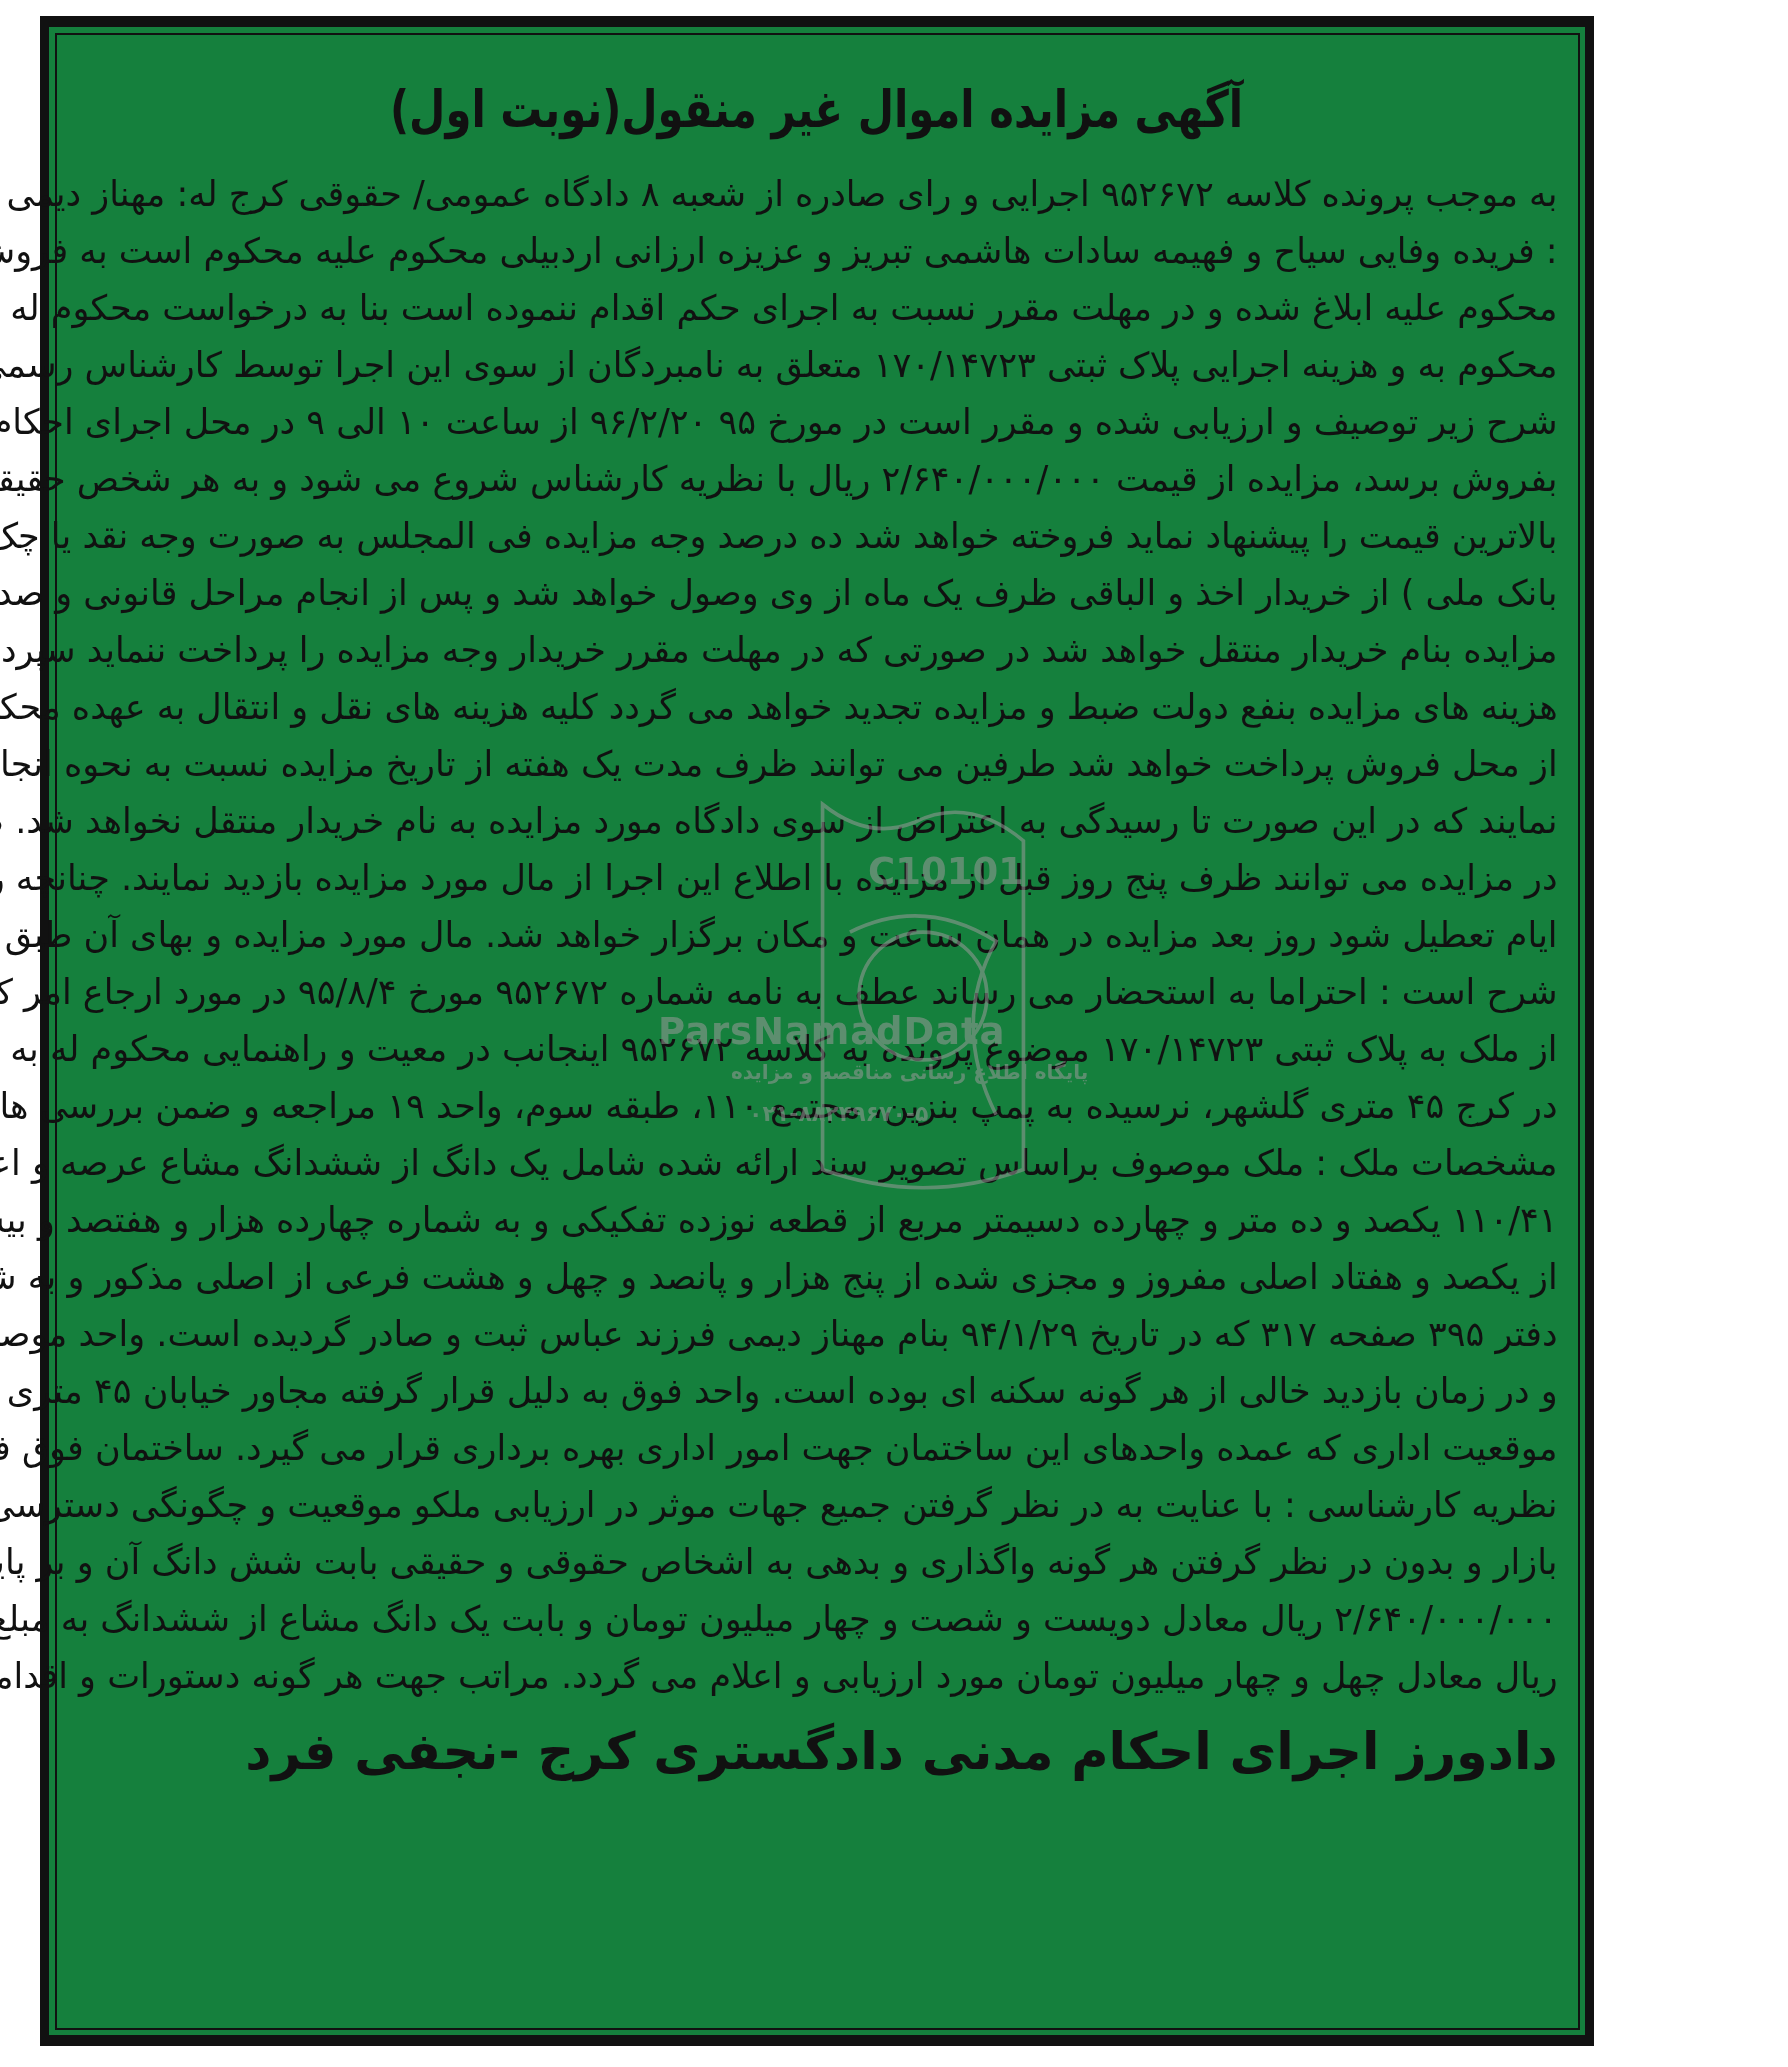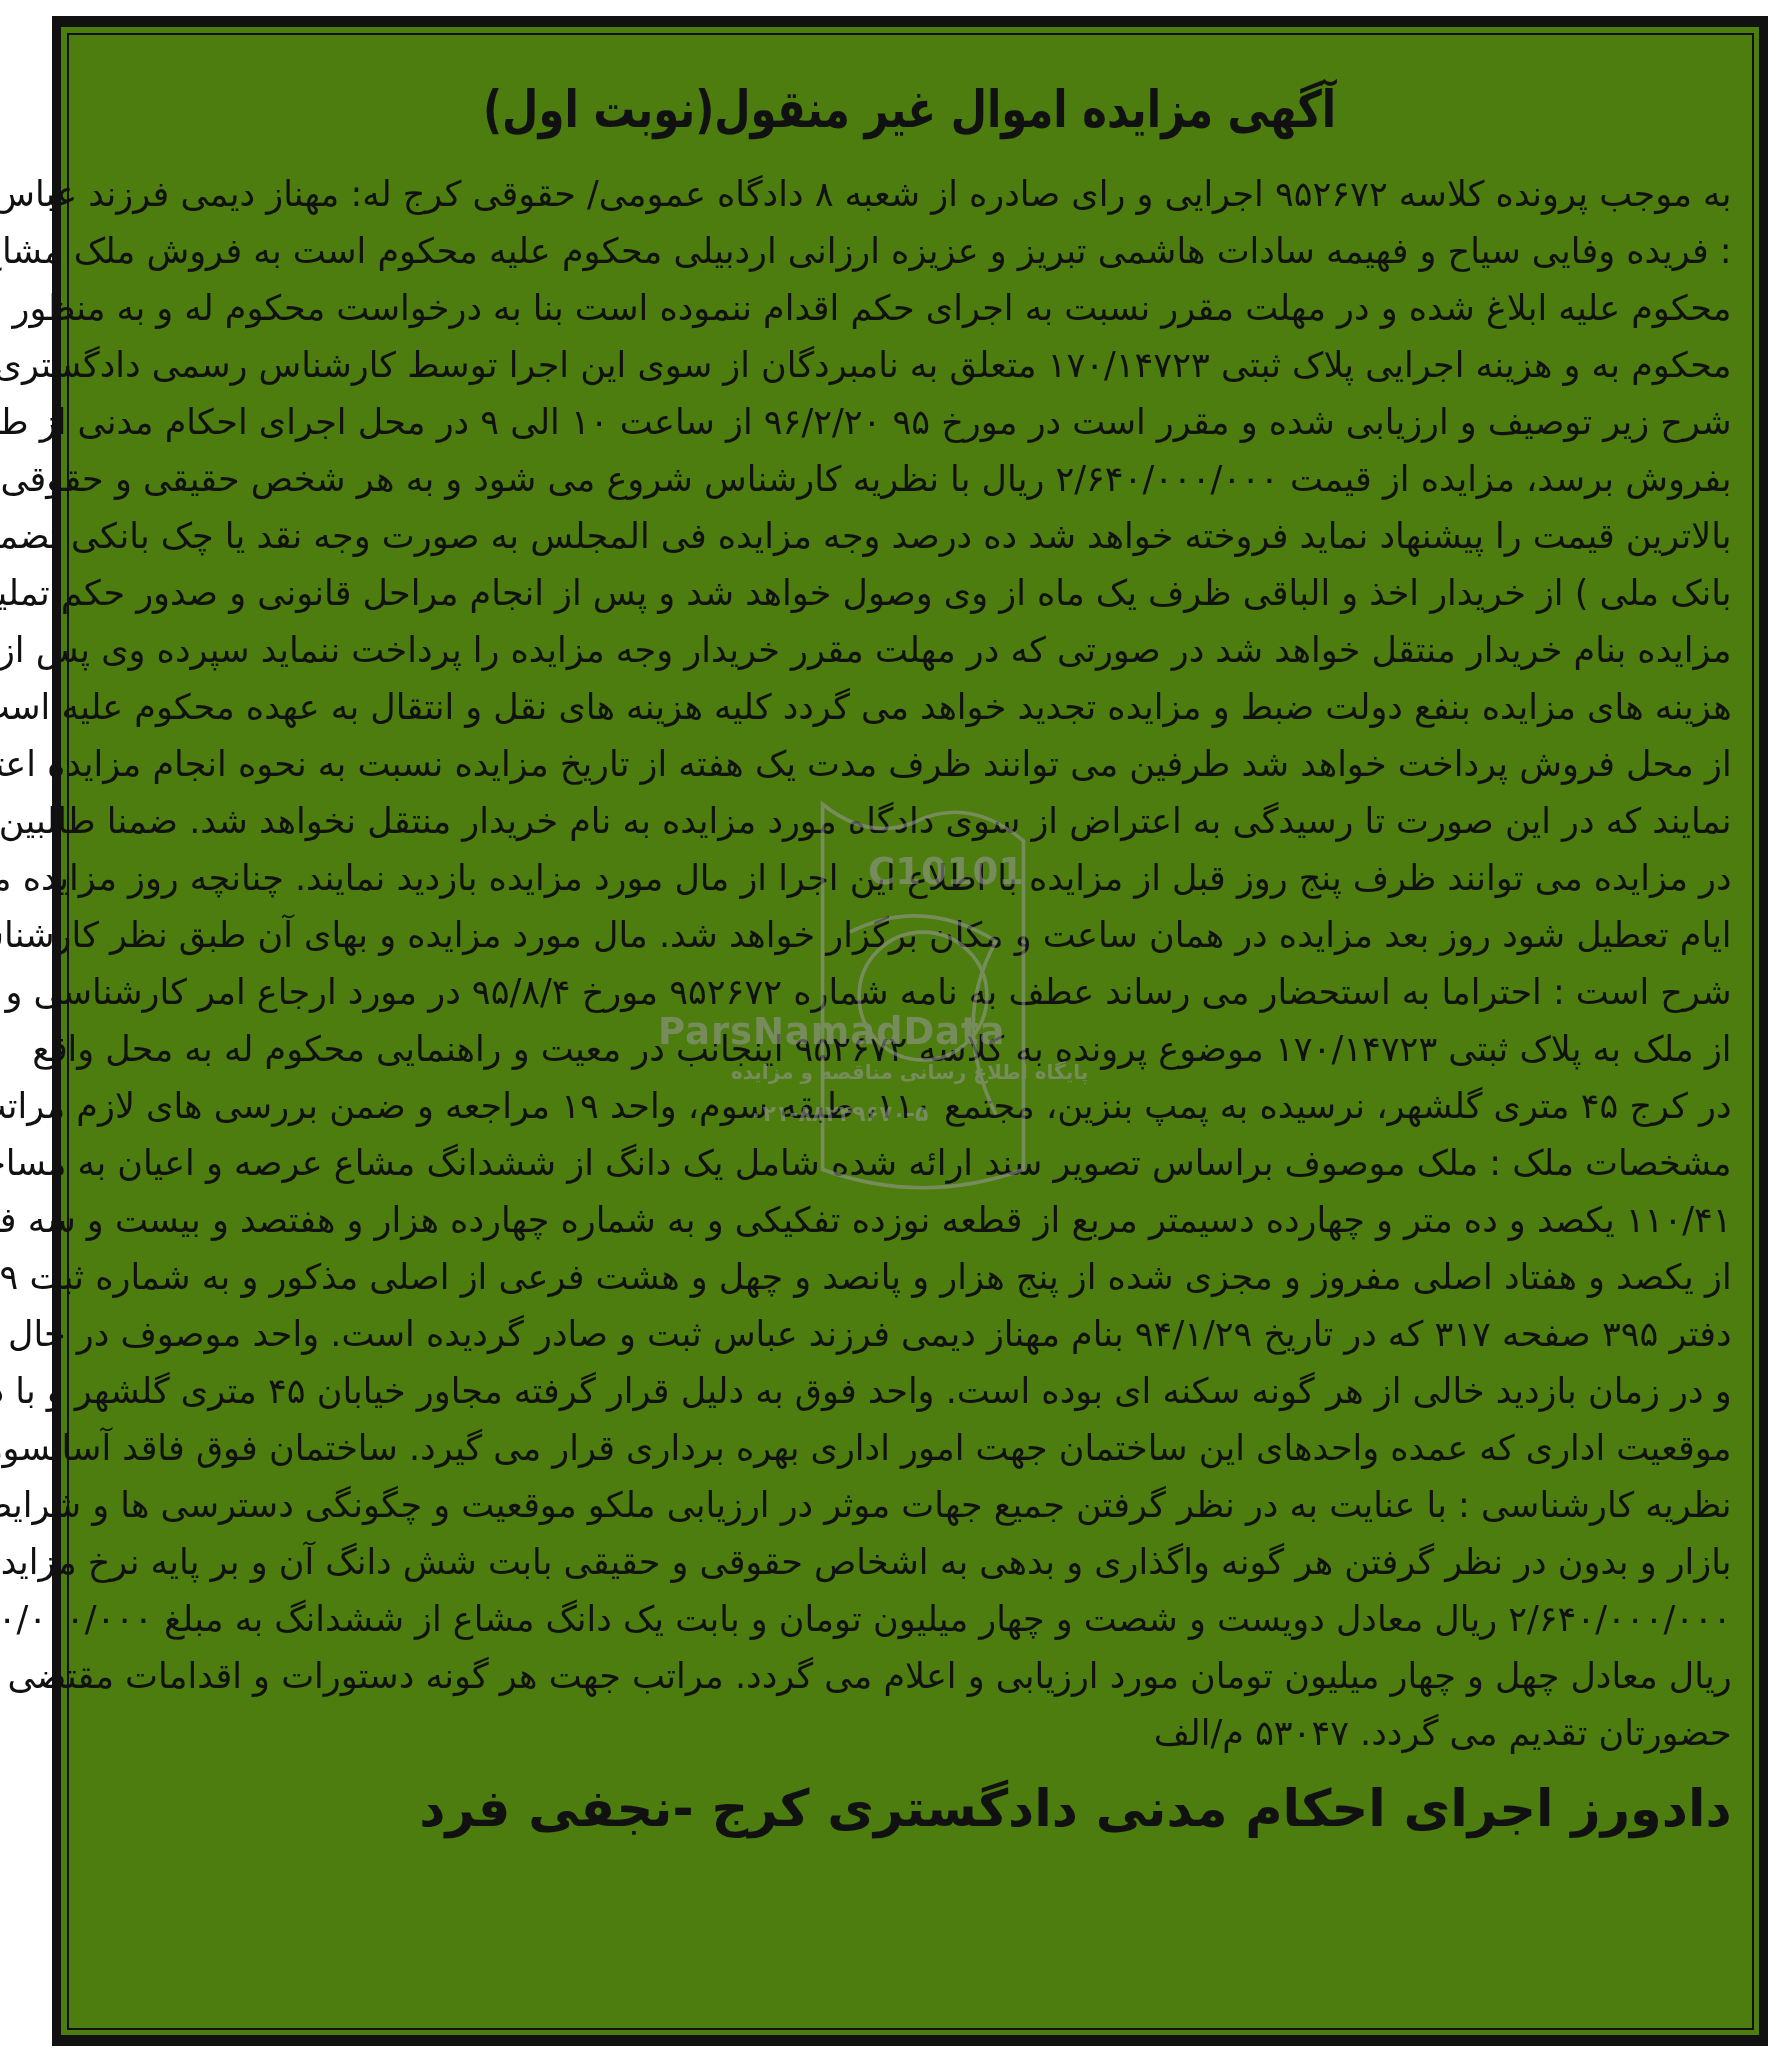--- a/index.html
+++ b/index.html
@@ -1,20 +1,20 @@
 <!DOCTYPE html>
 <html style="font-size:14.6px"><head>
 <meta charset="utf-8">
 <style>
   html, body { margin: 0; padding: 0; background: #ffffff; }
   body { width: 1788px; height: 2068px; position: relative; overflow: hidden; }
   .frame-outer {
-    position: absolute; left: 52px; top: 16.4px; width: 1716px; height: 2030px;
+    position: absolute; left: 40px; top: 16.4px; width: 1554px; height: 2030px;
     box-sizing: border-box; border: 9.1px solid #111; border-top-width: 11px; border-bottom-width: 11px;
-    background: #4d7c0f;
+    background: #15803d;
   }
   .frame-inner {
     position: absolute; left: 5.5px; top: 5.5px; right: 5.5px; bottom: 5.5px;
     border: 2.7px solid #111; box-sizing: border-box;
   }
   .content {
     position: absolute; left: 27.4px; right: 27.4px; top: 37px; bottom: 18.3px;
     direction: rtl; text-align: justify;
     font-family: "DejaVu Sans", sans-serif; color: #111;
   }
@@ -72,21 +72,20 @@
         <span class="line">مشخصات ملک : ملک موصوف براساس تصویر سند ارائه شده شامل یک دانگ از ششدانگ مشاع عرصه و اعیان به مساحت</span>
         <span class="line">۱۱۰/۴۱  یکصد و ده متر و چهارده دسیمتر مربع از قطعه نوزده تفکیکی و به شماره چهارده هزار و هفتصد و بیست و سه فرعی</span>
         <span class="line">از یکصد و هفتاد اصلی مفروز و مجزی شده از پنج هزار و پانصد و چهل و هشت فرعی از اصلی مذکور و به شماره ثبت ۴۵۹۱۹ از</span>
         <span class="line">دفتر ۳۹۵ صفحه ۳۱۷ که در تاریخ ۹۴/۱/۲۹ بنام مهناز دیمی فرزند عباس ثبت و صادر گردیده است. واحد موصوف در حال حاضر</span>
         <span class="line">و در زمان بازدید خالی از هر گونه سکنه ای بوده است. واحد فوق به دلیل قرار گرفته مجاور خیابان ۴۵ متری گلشهر و با داشتن</span>
         <span class="line">موقعیت اداری که عمده واحدهای این ساختمان جهت امور اداری بهره برداری قرار می گیرد. ساختمان فوق فاقد آسانسور می باشد.</span>
         <span class="line">نظریه کارشناسی : با عنایت به در نظر گرفتن جمیع جهات موثر در ارزیابی ملکو موقعیت و چگونگی دسترسی ها و شرایط روز</span>
         <span class="line">بازار و بدون در نظر گرفتن هر گونه واگذاری و بدهی به اشخاص حقوقی و حقیقی بابت شش دانگ آن و بر پایه نرخ مزایده به مبلغ</span>
         <span class="line">۲/۶۴۰/۰۰۰/۰۰۰ ریال معادل دویست و شصت و چهار میلیون تومان و بابت یک دانگ مشاع از ششدانگ به مبلغ ۴۴۰/۰۰۰/۰۰۰</span>
         <span class="line">ریال معادل چهل و چهار میلیون تومان مورد ارزیابی و اعلام می گردد. مراتب جهت هر گونه دستورات و اقدامات مقتضی به</span>
-        <span class="line last">حضورتان تقدیم می گردد. ۵۳۰۴۷ م/الف</span>
       </div>
     <div class="signature">دادورز اجرای احکام مدنی دادگستری کرج -نجفی فرد</div>
   </div>
 </div>
 
 <div class="watermark">
   <svg width="274" height="420" viewBox="0 0 300 460">
     <path d="M40 20 L40 420 Q150 460 260 420 L260 60 Q200 10 140 40 Q90 60 40 20 Z" fill="none" stroke="#9a9a9a" stroke-width="4"></path>
     <path d="M70 160 Q150 120 230 170 Q180 260 230 360" fill="none" stroke="#9a9a9a" stroke-width="4"></path>
     <circle cx="150" cy="230" r="70" fill="none" stroke="#9a9a9a" stroke-width="4"></circle>

